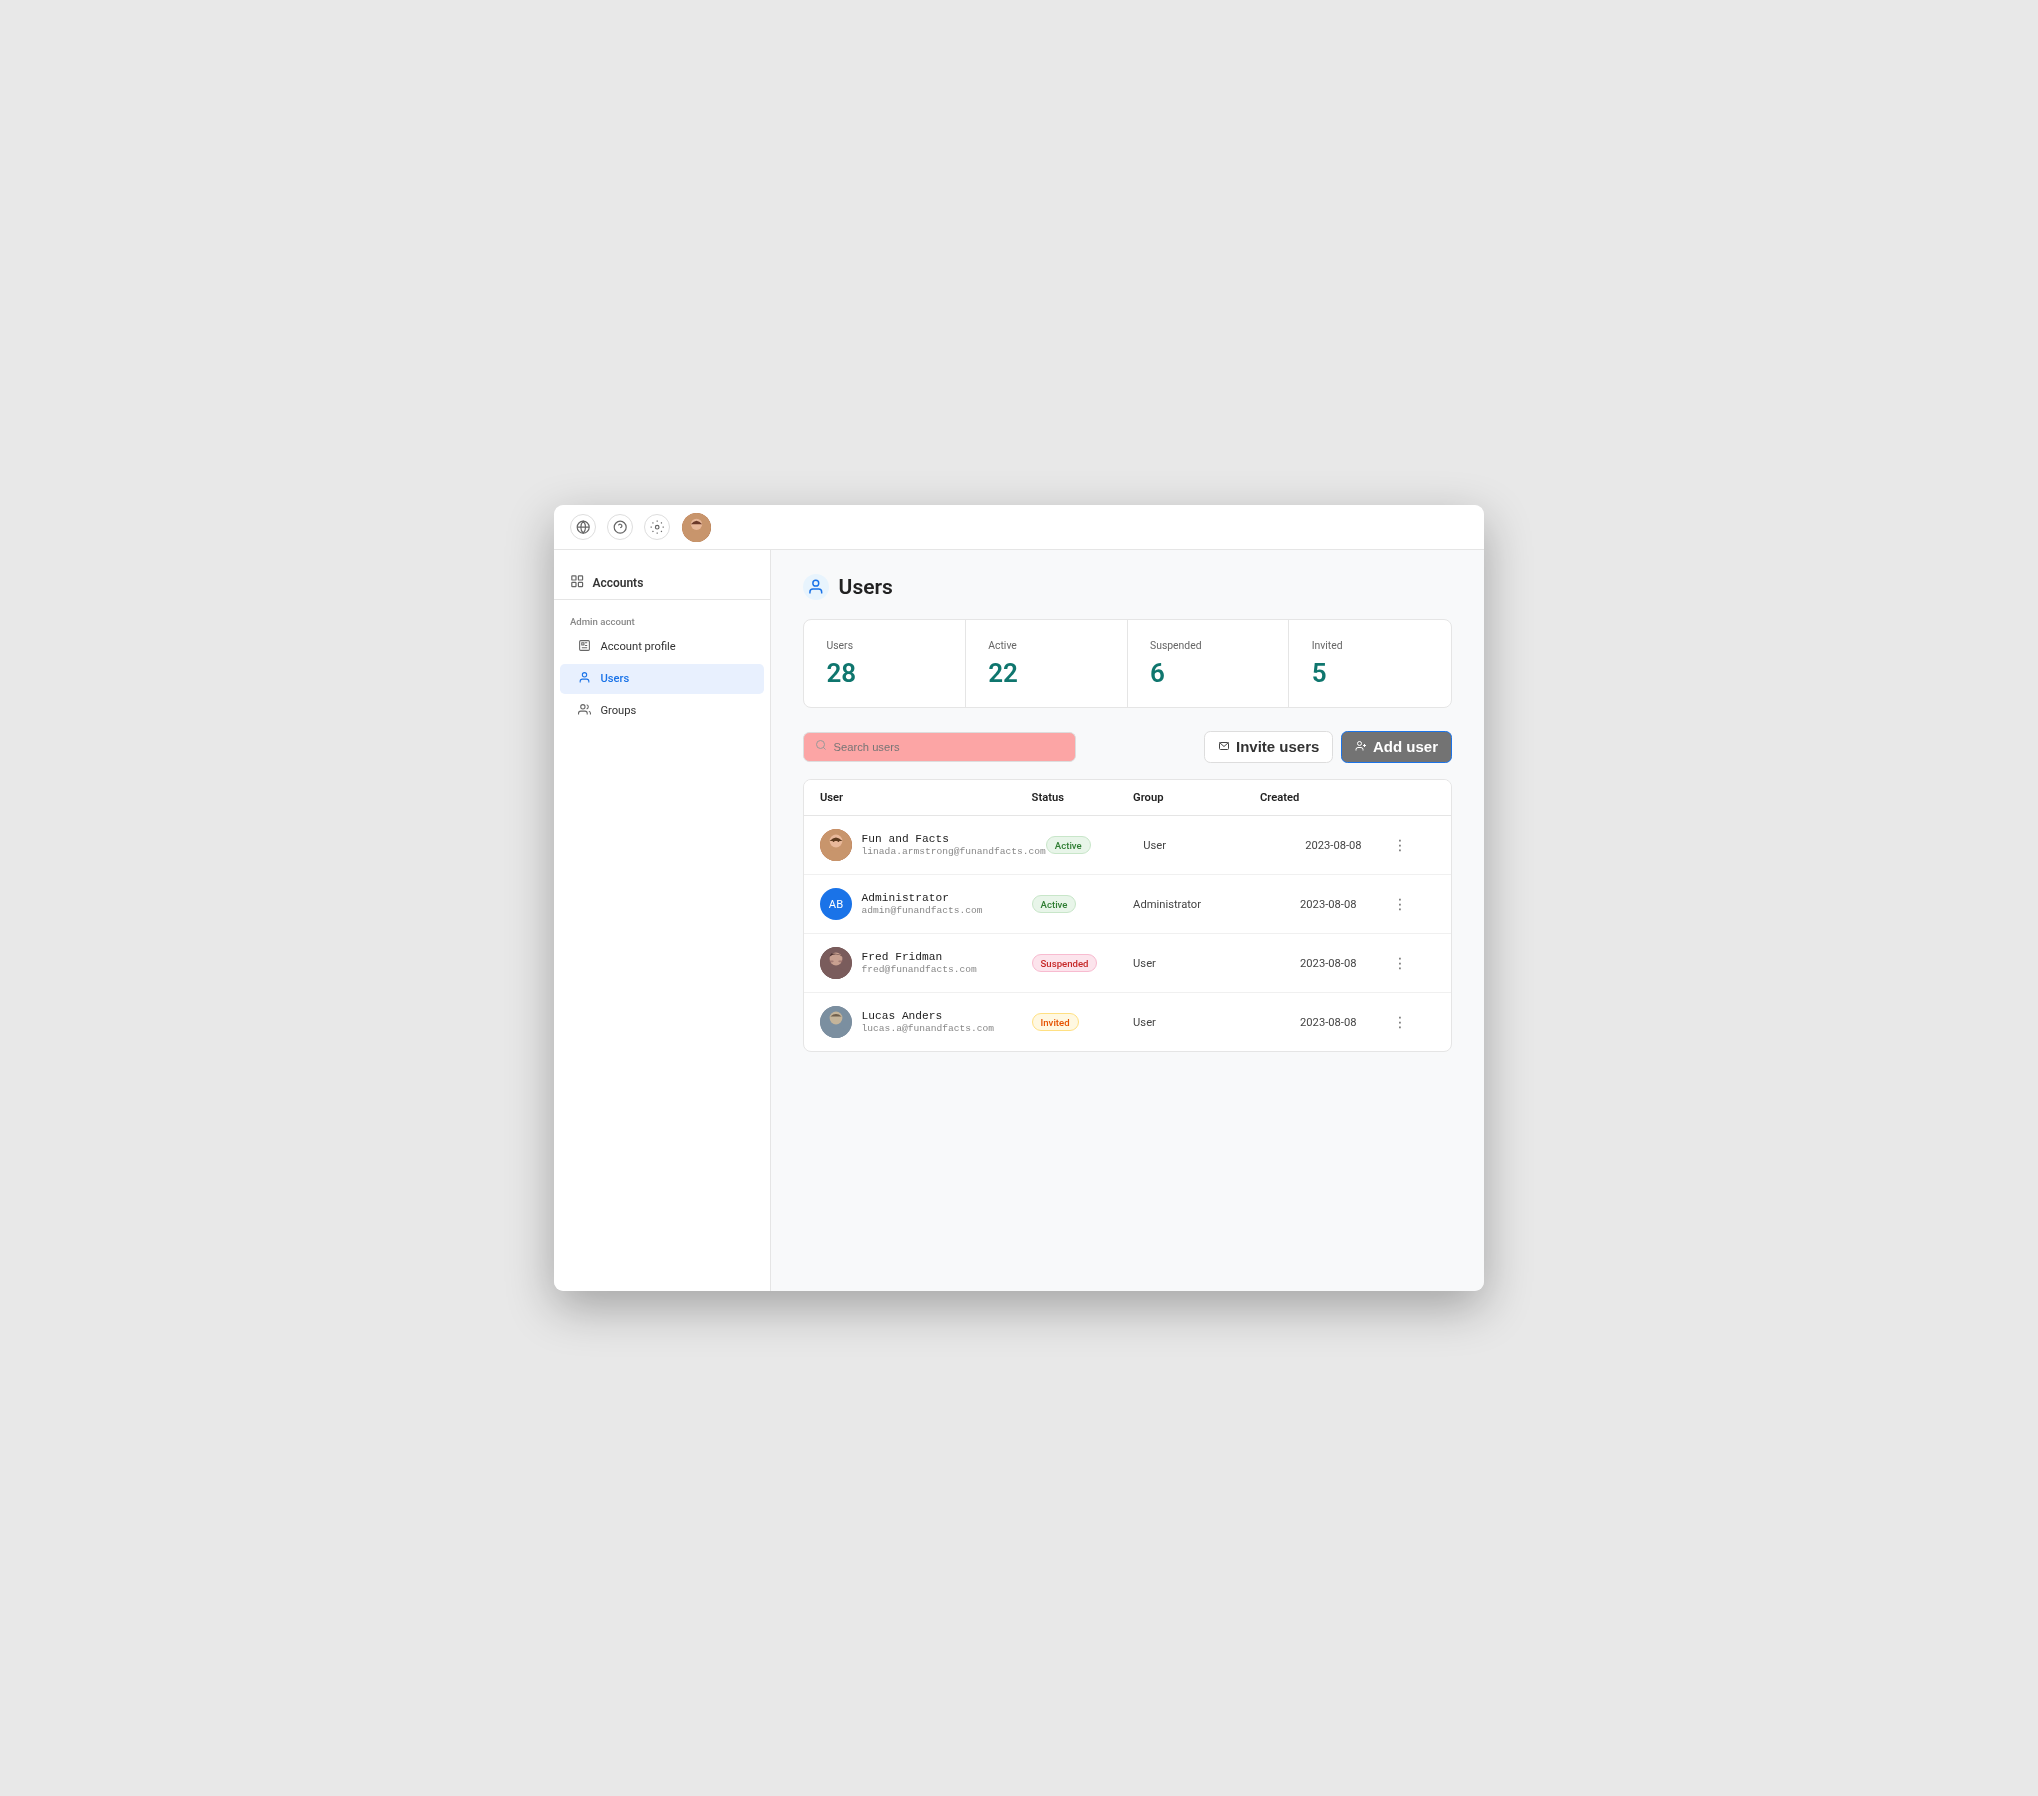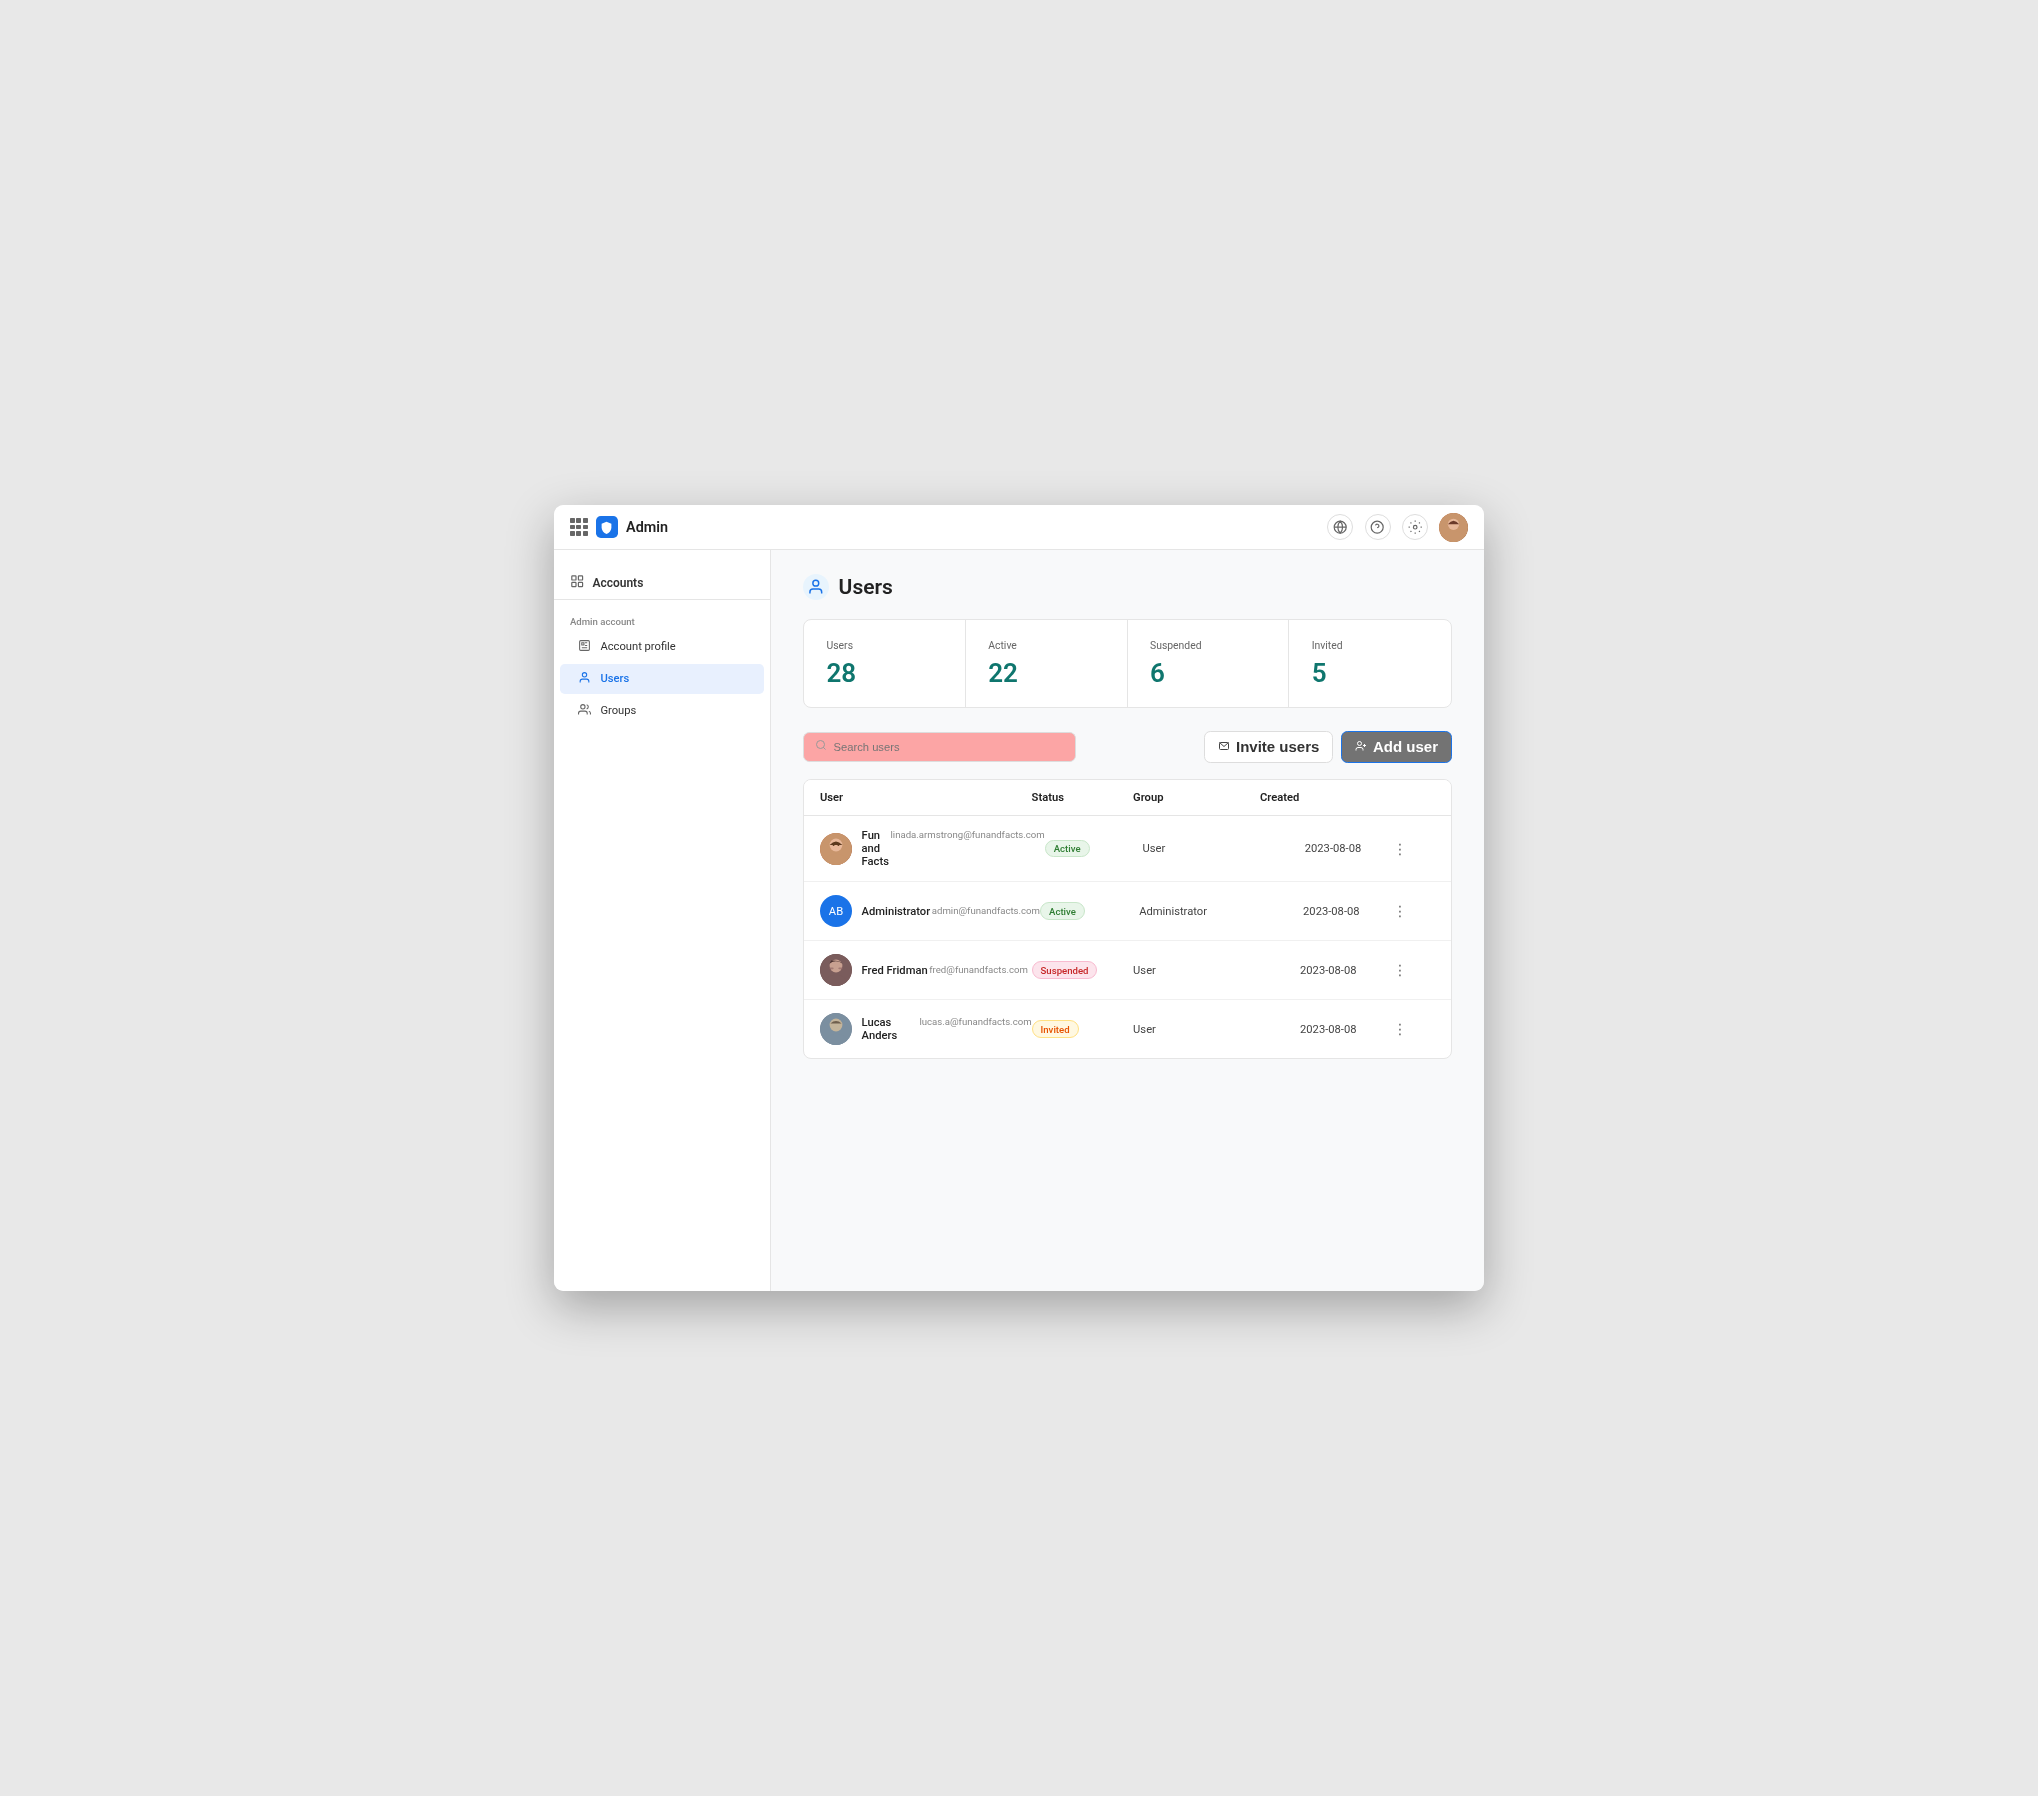--- a/index.html
+++ b/index.html
@@ -294,21 +294,21 @@
     }
     .avatar-ab {
       background: #1a73e8;
     }
     .avatar-fred {
       background: linear-gradient(135deg, #5a4040, #8b6060);
     }
     .avatar-lucas {
       background: linear-gradient(135deg, #6b7a8d, #8d9db0);
     }
-    .user-info { display: flex; flex-direction: row; gap: 1.6px; }
+    .user-info { display: flex; flex-direction: column; gap: 1.6px; font-family: Liberation Mono, monospace; }
     .user-name { font-size: 11.2px; font-weight: 500; color: #222; }
     .user-email { font-size: 9.6px; color: #888; }
     .status-badge {
       display: inline-flex;
       align-items: center;
       padding: 2.4px 8px;
       border-radius: 16px;
       font-size: 9.6px;
       font-weight: 500;
       width: fit-content;
@@ -349,39 +349,20 @@
       width: 26px; height: 26px;
       border-radius: 3.2px;
     }
   </style>
 </head>
 <body>
 
 <div class="window">
 
   <div class="topbar">
-    <div class="topbar-left">
-      <div class="grid-icon">
-        <span></span>
-          <span></span>
-          <span></span>
-        <span></span>
-          <span></span>
-          <span></span>
-        <span></span>
-          <span></span>
-          <span></span>
-      </div>
-      <div class="logo-icon">
-        <svg width="13" height="13" viewBox="0 0 16 16" fill="none">
-          <path d="M8 1L2 3.5V8C2 11.5 4.5 14.7 8 16C11.5 14.7 14 11.5 14 8V3.5L8 1Z" fill="white"></path>
-        </svg>
-      </div>
-      <span class="topbar-title">Admin</span>
-    </div>
     <div class="topbar-right">
       <div class="topbar-icon-btn">
         <svg width="14.4" height="14.4" viewBox="0 0 24 24" fill="none" stroke="#666" stroke-width="2">
           <circle cx="12" cy="12" r="10"></circle>
           <path d="M2 12h20M12 2a15.3 15.3 0 0 1 4 10 15.3 15.3 0 0 1-4 10 15.3 15.3 0 0 1-4-10 15.3 15.3 0 0 1 4-10z"></path>
         </svg>
       </div>
       <div class="topbar-icon-btn">
         <svg width="14.4" height="14.4" viewBox="0 0 24 24" fill="none" stroke="#666" stroke-width="2">
           <circle cx="12" cy="12" r="10"></circle>

